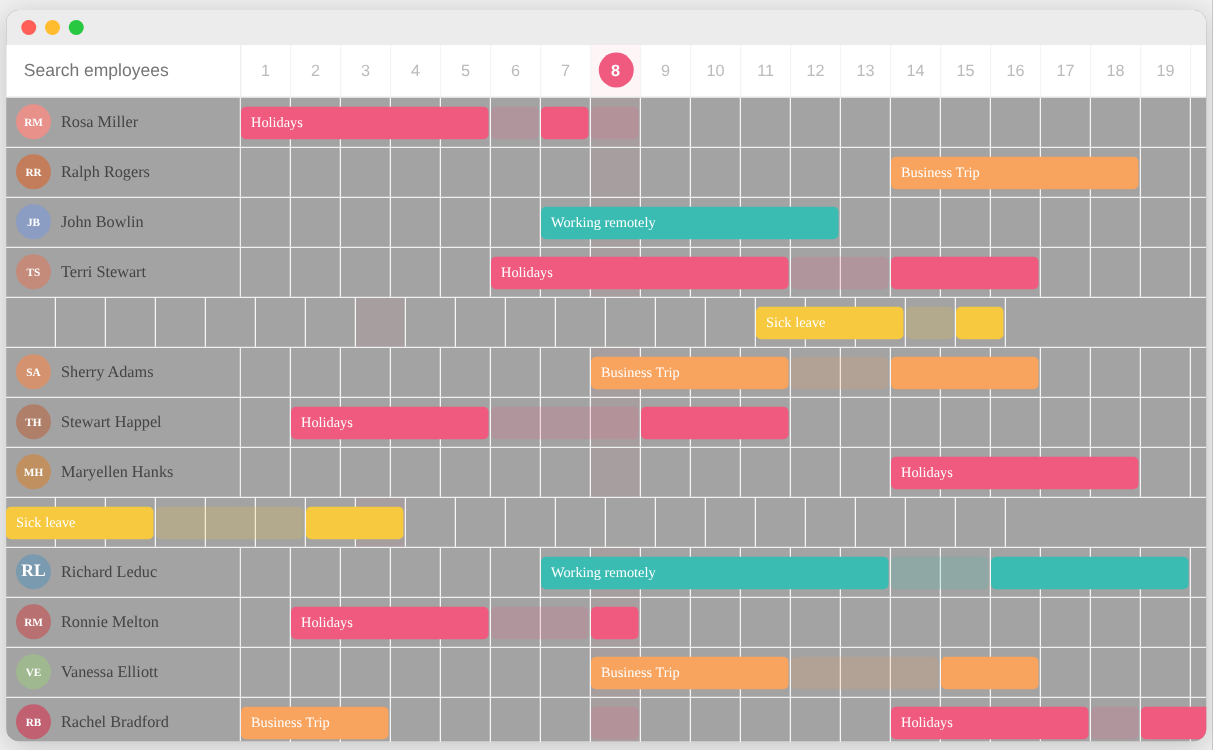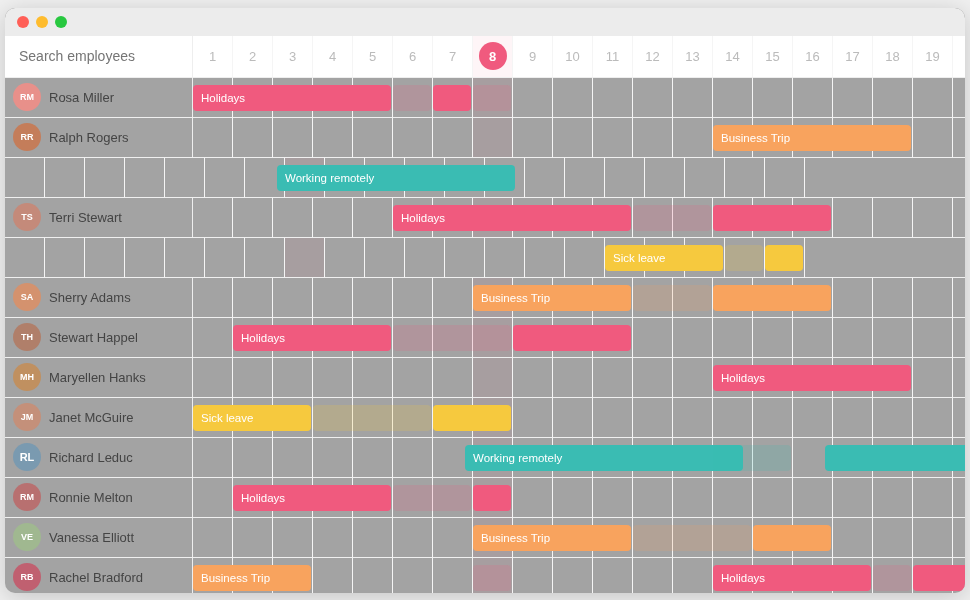--- a/index.html
+++ b/index.html
@@ -72,20 +72,21 @@
       font-weight: 600;
       color: #fff;
       overflow: hidden;
     }
     
     .row-wrapper {
       display: flex;
       align-items: center;
       height: 40px;
       border-bottom: 1px solid #f0f0f0;
+      font-family: Liberation Serif, serif;
     }
     .name-part {
       width: 188px;
       flex-shrink: 0;
       display: flex;
       align-items: center;
       gap: 8px;
       padding: 0 8px;
       border-right: 1px solid #eee;
       height: 100%;
@@ -122,21 +123,21 @@
       display: flex;
       align-items: center;
       padding: 0 8px;
       font-size: 11.5px;
       font-weight: 500;
       white-space: nowrap;
       overflow: hidden;
     }
     .ev-holidays { background: #f05a7e; color: #fff; }
     .ev-business { background: #f8a35e; color: #fff; }
-    .ev-remote { background: #3abcb3; color: #fff; margin-left: 32px; }
+    .ev-remote { background: #3abcb3; color: #fff; }
     .ev-sick { background: #f6c93e; color: #fff; }
     .ev-shade-pink { background: rgba(240, 90, 126, 0.18); }
     .ev-shade-peach { background: rgba(248, 163, 94, 0.18); }
     .ev-shade-teal { background: rgba(58, 188, 179, 0.18); }
     .ev-shade-yellow { background: rgba(246, 201, 62, 0.2); }
     .search-input {
       width: 100%;
       height: 100%;
       border: none;
       outline: none;
@@ -288,20 +289,24 @@
             <div class="day-cell"></div>
             <div class="day-cell"></div>
             <div class="day-cell"></div>
             <div class="day-cell"></div>
             <div class="events-layer">
               <div class="ev ev-business" style="left: 520px; width: 198px;">Business Trip</div>
             </div>
           </div>
         </div>
         <div class="row-wrapper">
+          <div class="name-part">
+            <div class="avatar" style="background: rgb(139, 157, 195); font-size: 9px;">JB</div>
+            <span class="employee-name">John Bowlin</span>
+          </div>
           <div class="days-part">
             <div class="day-cell"></div>
             <div class="day-cell"></div>
             <div class="day-cell"></div>
             <div class="day-cell"></div>
             <div class="day-cell"></div>
             <div class="day-cell"></div>
             <div class="day-cell"></div>
             <div class="day-cell today-bg"></div>
             <div class="day-cell"></div>
@@ -474,24 +479,20 @@
             <div class="day-cell"></div>
             <div class="day-cell"></div>
             <div class="day-cell"></div>
             <div class="day-cell"></div>
             <div class="events-layer">
               <div class="ev ev-holidays" style="left: 520px; width: 198px;">Holidays</div>
             </div>
           </div>
         </div>
         <div class="row-wrapper">
-          <div class="name-part">
-            <div class="avatar" style="background: rgb(196, 144, 122); font-size: 9px;">JM</div>
-            <span class="employee-name">Janet McGuire</span>
-          </div>
           <div class="days-part">
             <div class="day-cell"></div>
             <div class="day-cell"></div>
             <div class="day-cell"></div>
             <div class="day-cell"></div>
             <div class="day-cell"></div>
             <div class="day-cell"></div>
             <div class="day-cell"></div>
             <div class="day-cell today-bg"></div>
             <div class="day-cell"></div>
@@ -508,21 +509,21 @@
             <div class="day-cell"></div>
             <div class="events-layer">
               <div class="ev ev-sick" style="left: 0px; width: 118px;">Sick leave</div>
               <div class="ev ev-shade-yellow" style="left: 120px; width: 118px;"></div>
               <div class="ev ev-sick" style="left: 240px; width: 78px;"></div>
             </div>
           </div>
         </div>
         <div class="row-wrapper">
           <div class="name-part">
-            <div class="avatar" style="background: rgb(122, 154, 176); font-size: 11px;">RL</div>
+            <div class="avatar" style="background: rgb(122, 154, 176); font-size: 14px;">RL</div>
             <span class="employee-name">Richard Leduc</span>
           </div>
           <div class="days-part">
             <div class="day-cell"></div>
             <div class="day-cell"></div>
             <div class="day-cell"></div>
             <div class="day-cell"></div>
             <div class="day-cell"></div>
             <div class="day-cell"></div>
             <div class="day-cell"></div>

